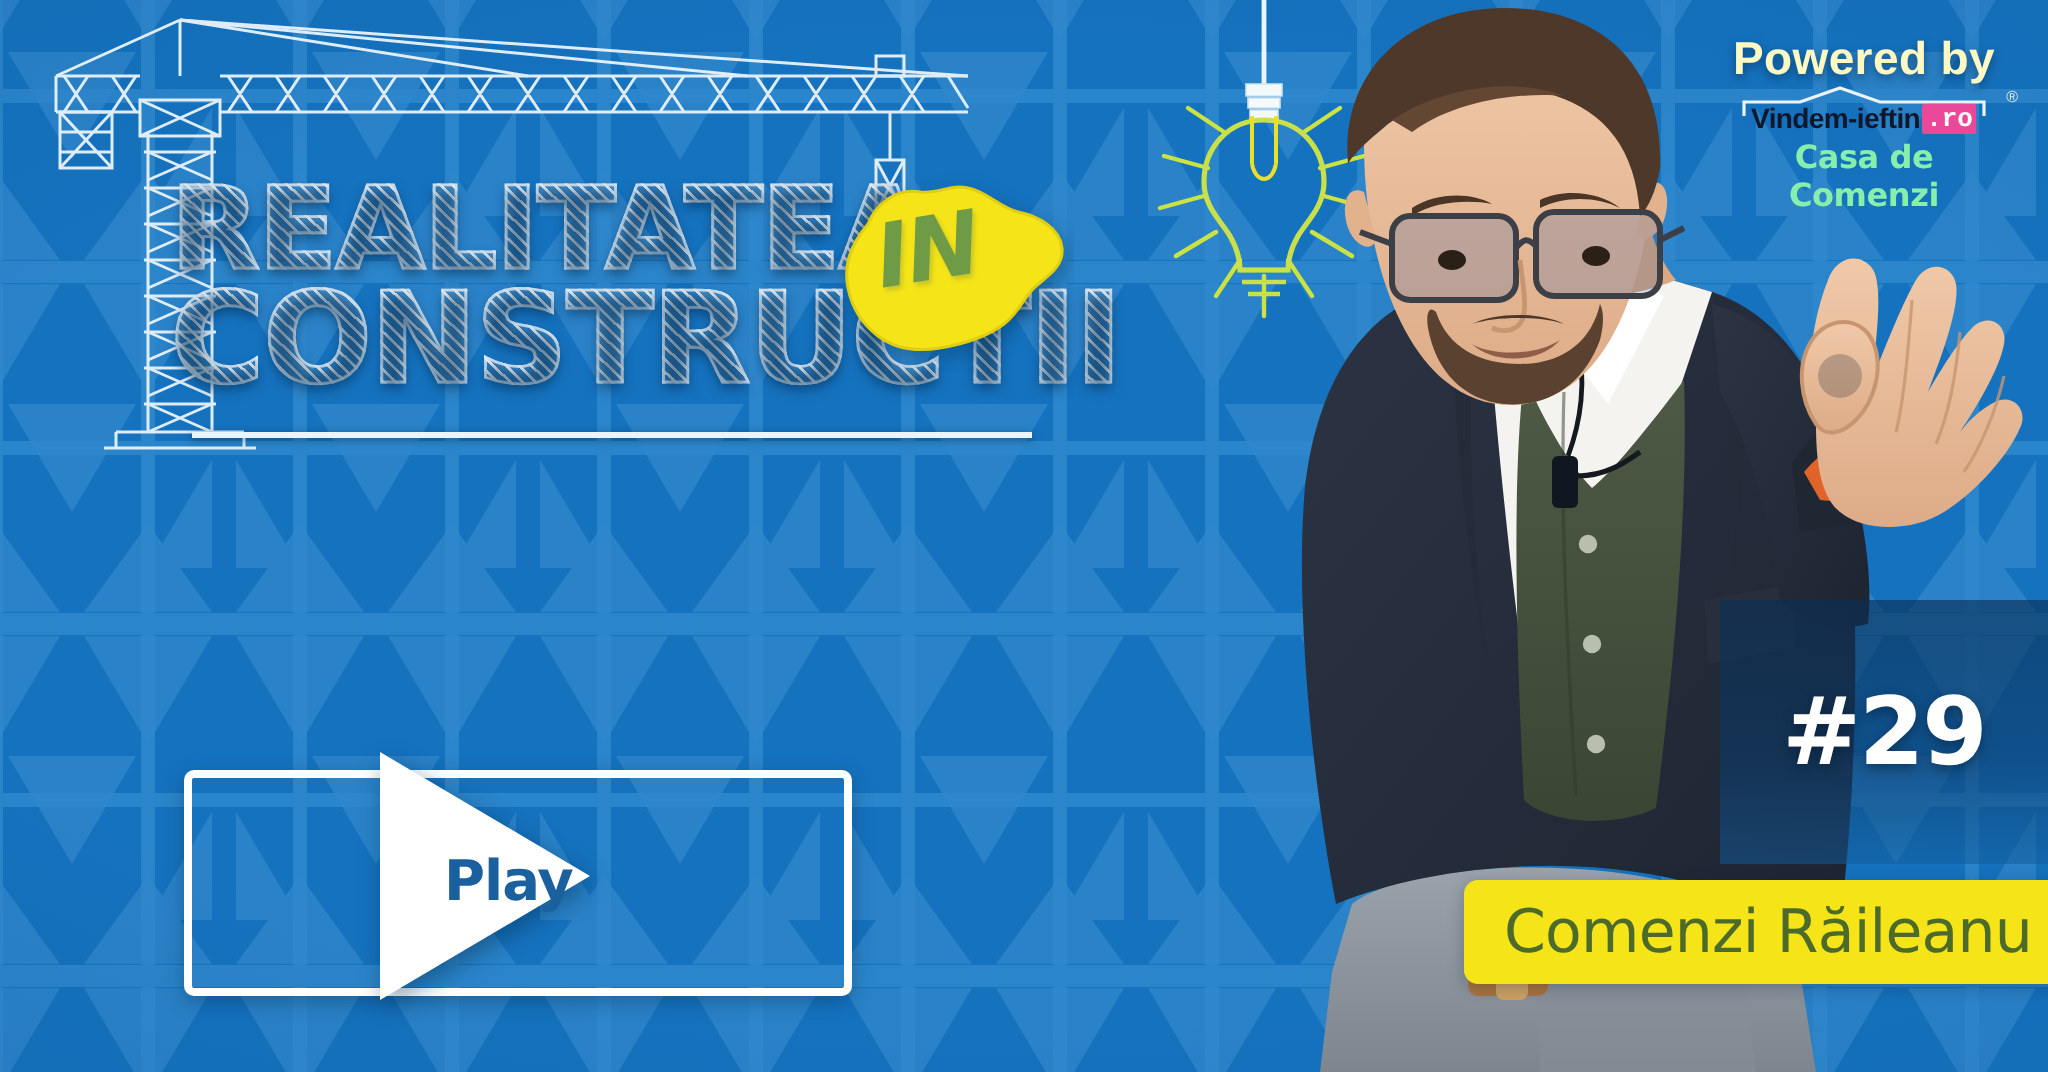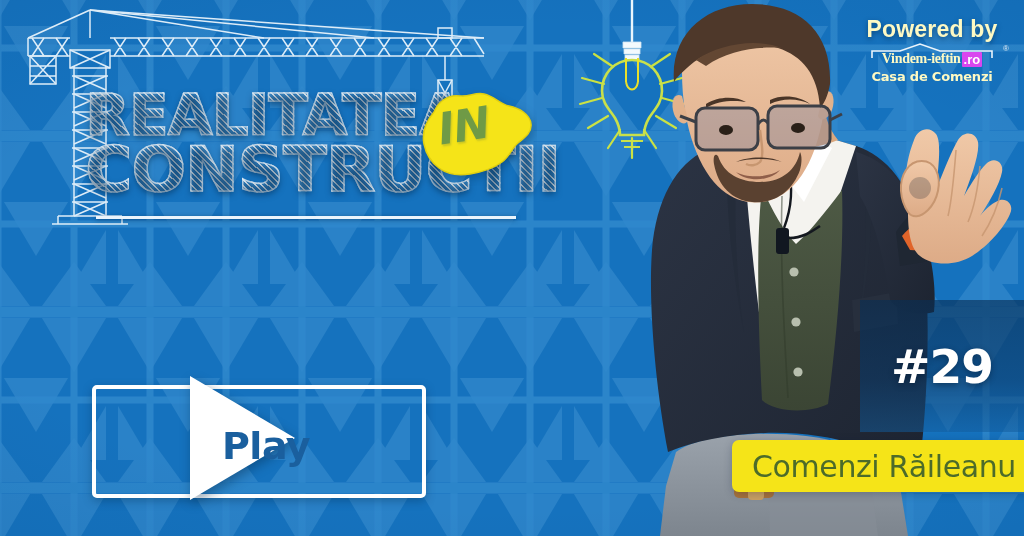--- a/index.html
+++ b/index.html
@@ -75,36 +75,36 @@
   .powered{position:absolute;right:24px;top:16px;text-align:center;}
   .powered-label{
     font-size:23px;font-weight:bold;color:#fef9c3;
     letter-spacing:.2px;
     text-shadow:0 2px 5px rgba(3,42,76,.55);
   }
   .brand{margin-top:8px;position:relative;width:136px;margin-left:auto;margin-right:auto;}
   .brand-roof{position:absolute;left:6px;top:-8px;width:124px;height:16px;}
   .brand-row{display:flex;align-items:center;justify-content:center;position:relative;}
   .brand-name{
-    font-family:Liberation Serif, serif;
-    font-size:14px;font-weight:bold;color:#fef9c3;letter-spacing:-.3px;
+    font-family:Liberation Sans, sans-serif;
+    font-size:14px;font-weight:bold;color:#0f172a;letter-spacing:-.3px;
   }
   .brand-tld{
-    font-family:Liberation Sans, sans-serif;
+    font-family:Liberation Mono, monospace;
     font-size:13px;font-weight:bold;color:#ffffff;
-    background:#d946ef;padding:0 2px;margin-left:1px;border-radius:1px;
+    background:#ec4899;padding:0 2px;margin-left:1px;border-radius:1px;
   }
   .brand-reg{
     position:absolute;right:-9px;top:-7px;
     font-size:8px;color:#dce9f4;
   }
   .brand-sub{
     margin-top:2px;
     font-family:"DejaVu Sans", sans-serif;
-    font-size:13px;font-weight:bold;color:#fef9c3;letter-spacing:-.2px;
+    font-size:16px;font-weight:bold;color:#86efac;letter-spacing:-.2px;
   }
 
   
   .person{position:absolute;left:556px;top:0;width:470px;height:536px;}
 
   
   .episode-band{
     position:absolute;left:860px;top:300px;width:164px;height:132px;
     background:linear-gradient(180deg, rgba(9,46,84,.62) 0%, rgba(12,58,104,.60) 60%, rgba(18,92,156,.52) 100%);
     display:flex;align-items:center;justify-content:center;
@@ -138,21 +138,21 @@
     position:absolute;left:190px;top:376px;
     width:0;height:0;
     border-top:62px solid transparent;
     border-bottom:62px solid transparent;
     border-left:105px solid #ffffff;
     filter:drop-shadow(2px 4px 6px rgba(3,42,76,.45));
   }
   .play-label{
     position:absolute;left:222px;top:424px;
     font-family:"DejaVu Sans", sans-serif;
-    font-size:38px;font-weight:bold;color:#1a5f9e;letter-spacing:-.5px;
+    font-size:28px;font-weight:bold;color:#1a5f9e;letter-spacing:-.5px;
   }
 </style>
 </head>
 <body>
 
 <div class="stage">
 
   <div class="bg-base"></div>
 
   <svg class="bg-pattern" viewBox="0 0 1104 616" preserveAspectRatio="xMidYMid slice">

